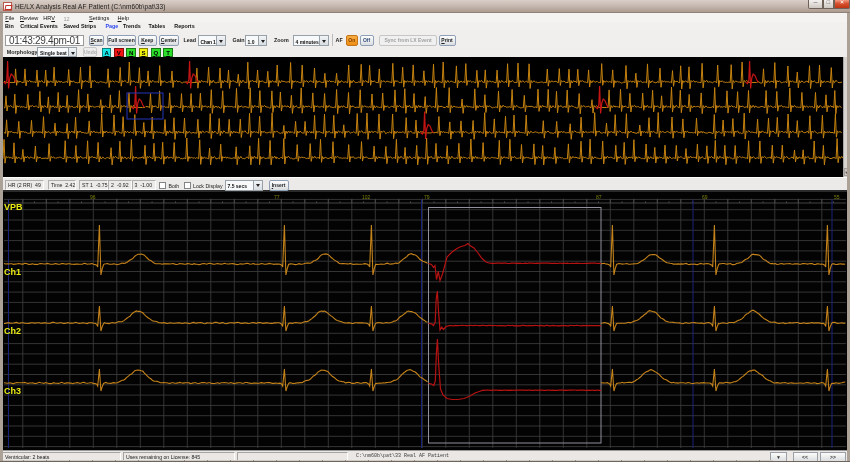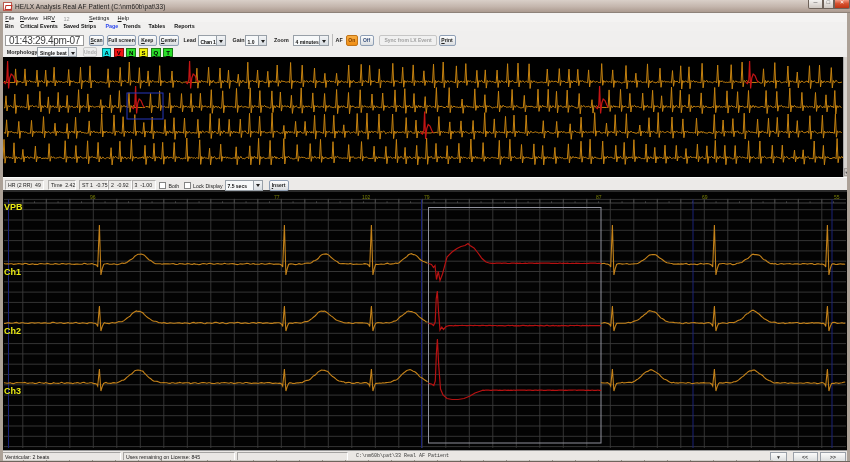--- a/index.html
+++ b/index.html
@@ -69,21 +69,21 @@
     <div id="menu2" class="abs">
       <span style="left:2px;color:#111">Bin</span>
       <span style="left:17.3px;color:#111">Critical Events</span>
       <span style="left:60.5px;color:#111">Saved Strips</span>
       <span style="left:102.4px;color:#2f49ee">Page</span>
       <span style="left:120px;color:#111">Trends</span>
       <span style="left:145.6px;color:#111">Tables</span>
       <span style="left:171.3px;color:#111">Reports</span>
     </div>
     <div id="tbar" class="abs">
-      <div id="timebox" class="abs">01:43:29.4pm-07</div>
+      <div id="timebox" class="abs">01:43:29.4pm-01</div>
       <div class="abs btn" style="left:86px;top:4px;width:15px;"><u>S</u>can</div>
       <div class="abs btn" style="left:104px;top:4px;width:29px;">Full screen</div>
       <div class="abs btn" style="left:135px;top:4px;width:18.5px;"><u>K</u>eep</div>
       <div class="abs btn" style="left:155.5px;top:4px;width:20.5px;"><u>C</u>enter</div>
       <div class="abs lbl" style="left:180.5px;top:6px;">Lead</div>
       <div class="abs dd" style="left:194.5px;top:4px;width:28px">
         <b><span style="letter-spacing:-0.3px">Chan 1</span></b>
         <span class="ar"></span>
       </div>
       <div class="abs lbl" style="left:229.5px;top:6px;">Gain</div>

